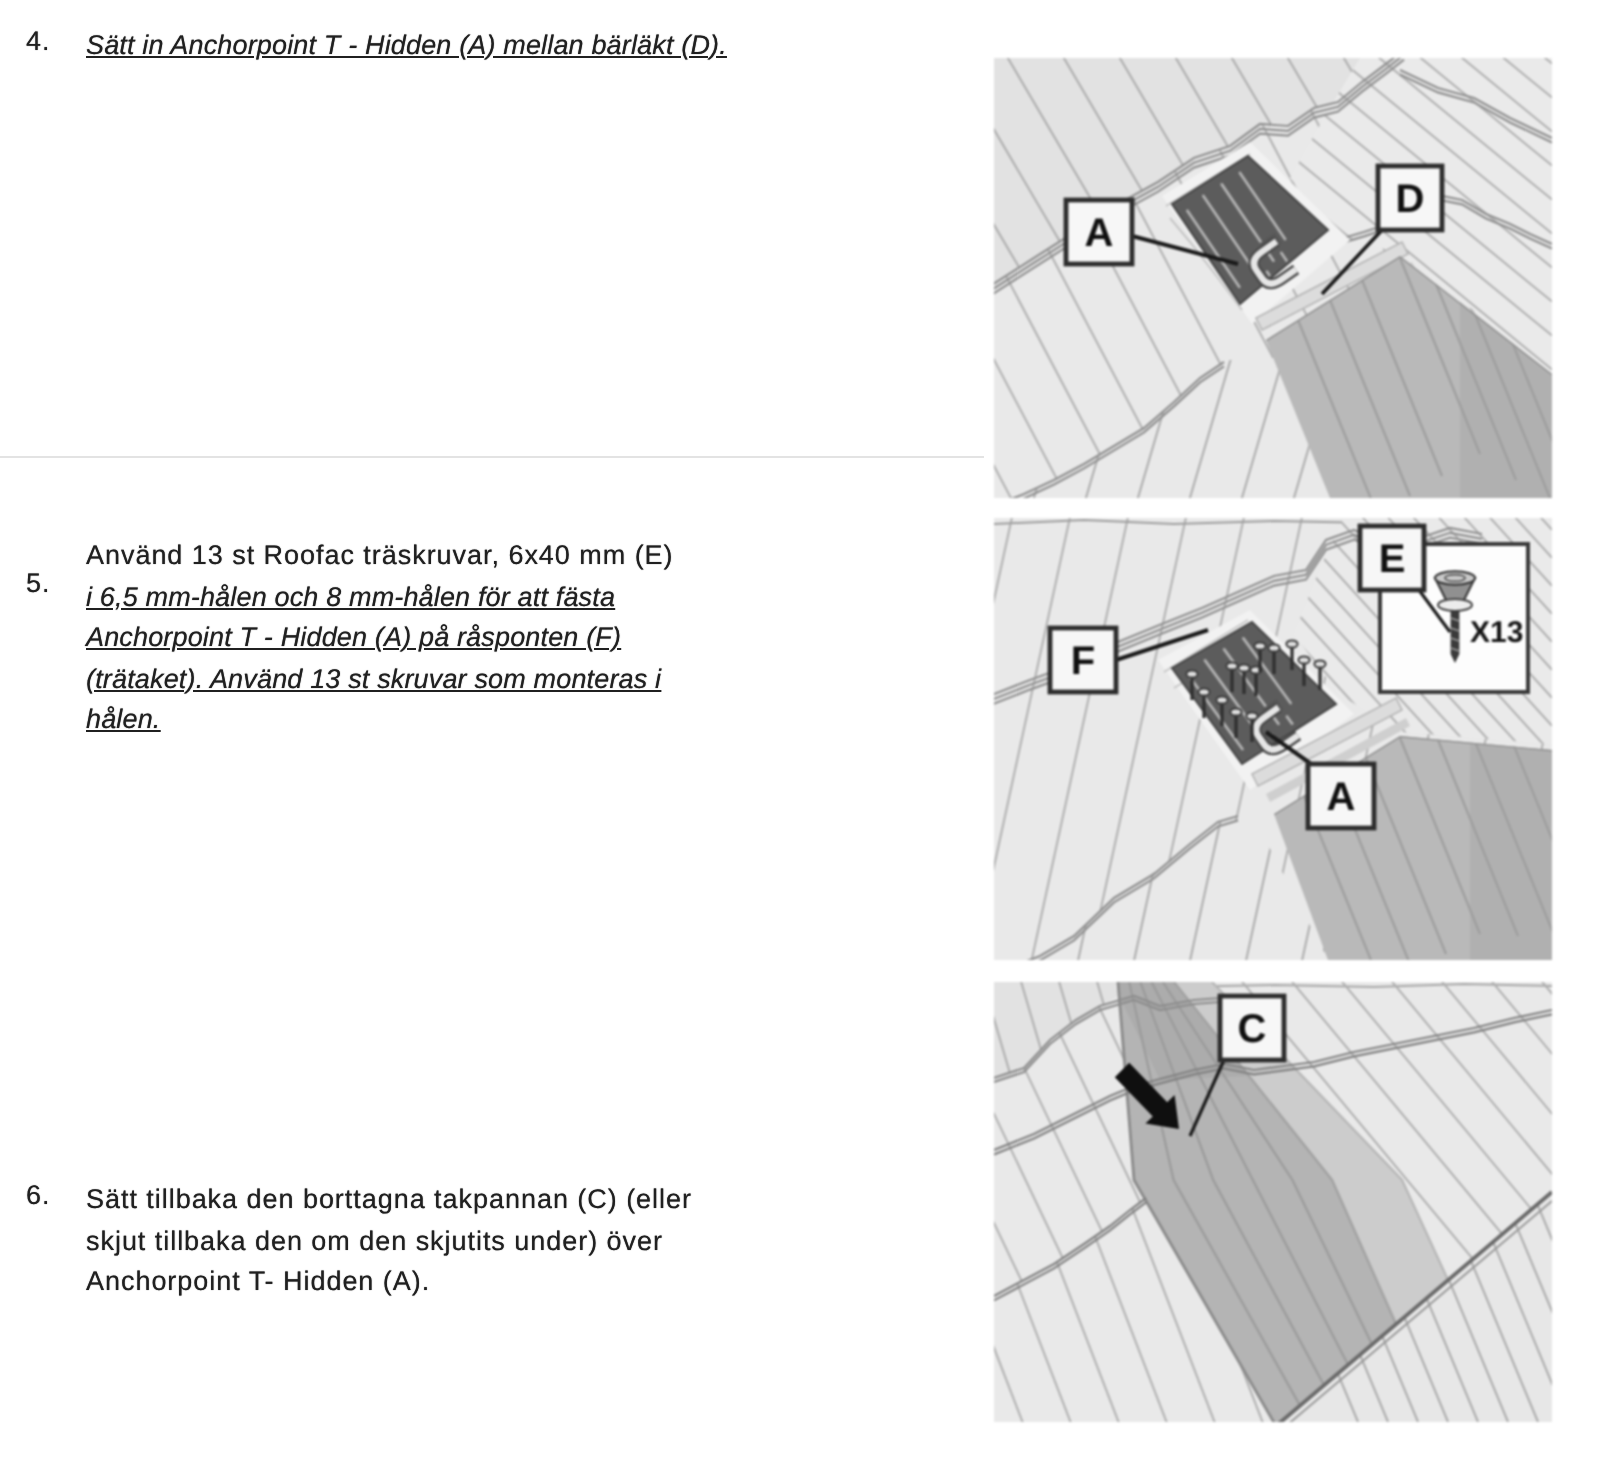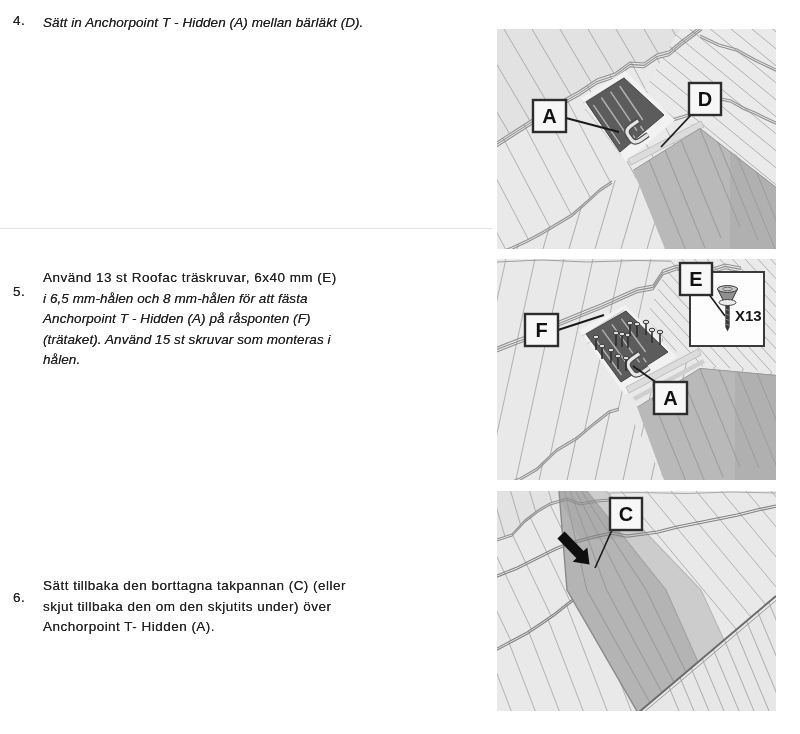--- a/index.html
+++ b/index.html
@@ -1,39 +1,39 @@
 <!DOCTYPE html>
 <html><head>
 <meta charset="utf-8">
 <style>
 html,body{margin:0;padding:0;}
 body{width:800px;height:734px;position:relative;background:#ffffff;font-family:"Liberation Sans",sans-serif;overflow:hidden;}
 .num{position:absolute;font-size:13.5px;color:#202020;letter-spacing:0.48px;filter:blur(0.25px);text-shadow:0 0 0.5px rgba(45,45,45,0.85);}
 .txt{position:absolute;font-size:13.5px;color:#202020;line-height:20.5px;white-space:pre;letter-spacing:0.48px;filter:blur(0.25px);text-shadow:0 0 0.5px rgba(45,45,45,0.85);}
-.it{font-style:italic;letter-spacing:0.08px;}
+.it{font-style:italic;letter-spacing:0.08px;text-decoration:underline;}
 svg{filter:blur(0.5px);}
 </style>
 </head>
 <body>
 
 <div class="num" style="left:13px;top:12.5px">4.</div>
 
 <div class="txt it" style="left:43px;top:12.5px">Sätt in Anchorpoint T - Hidden (A) mellan bärläkt (D).</div>
 
 <div class="num" style="left:13px;top:284px">5.</div>
 
 <div class="txt" style="left:43px;top:268px">Använd 13 st Roofac träskruvar, 6x40 mm (E)
 <span class="it">i 6,5 mm-hålen och 8 mm-hålen för att fästa
 Anchorpoint T - Hidden (A) på råsponten (F)
-(trätaket). Använd 15 st skruvar som monteras i
+(trätaket). Använd 13 st skruvar som monteras i
 hålen.</span></div>
 
 <div class="num" style="left:13px;top:590px">6.</div>
 
-<div class="txt" style="left:43px;top:576px">Sätt tillbaka den borttagna takpannan (C) (eller
+<div class="txt" style="left:43px;top:590px">Sätt tillbaka den borttagna takpannan (C) (eller
 skjut tillbaka den om den skjutits under) över
 Anchorpoint T- Hidden (A).</div>
 
 <div style="position:absolute;left:0;top:228px;width:492px;height:1px;background:#e3e3e3"></div>
 
 <svg style="position:absolute;left:497px;top:29px" width="279" height="220" viewBox="0 0 279 220">
 <defs>
 <clipPath id="c1plate">
         <polygon points="91,73 127,51 165,86 124,121"></polygon>
       </clipPath>

